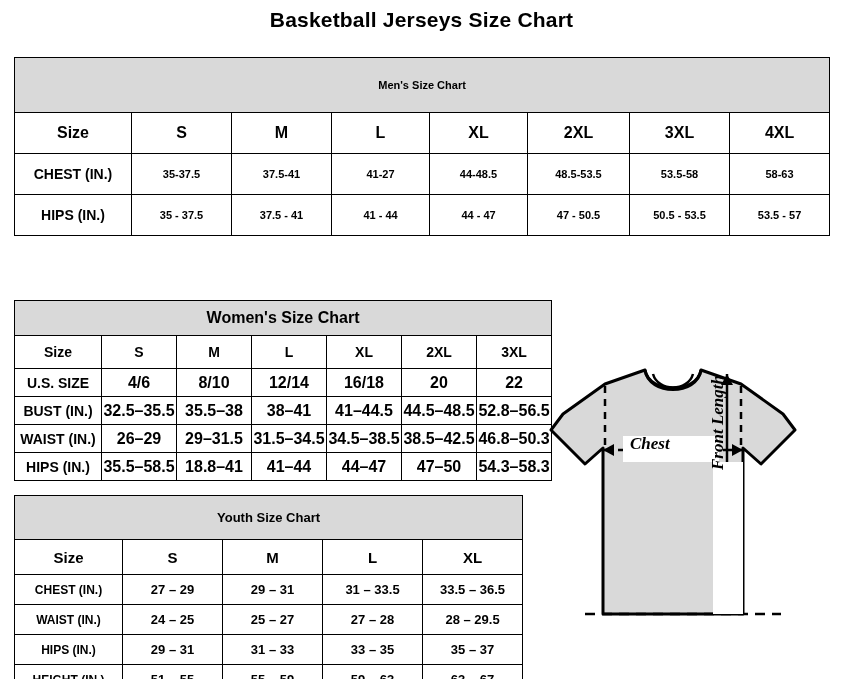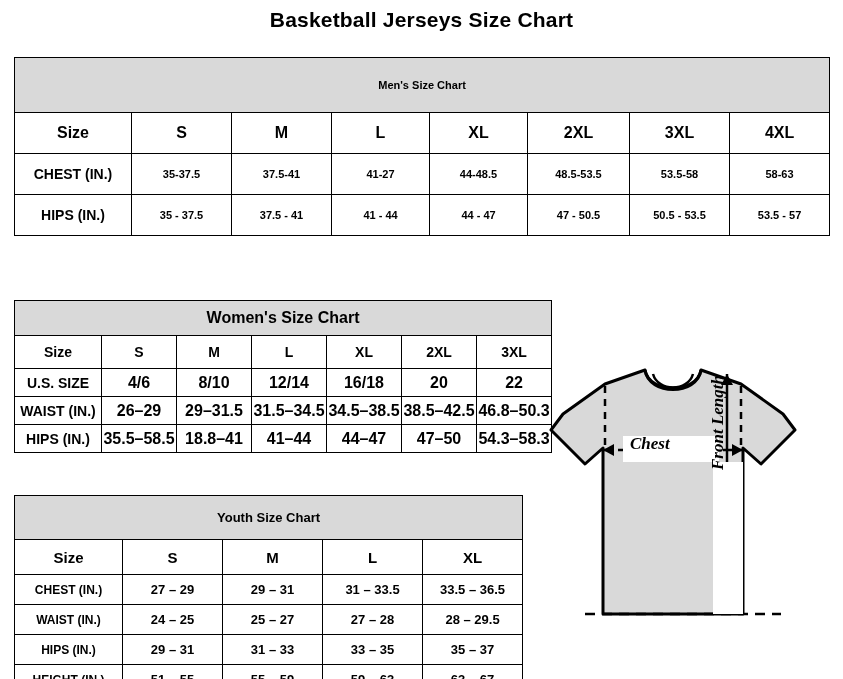--- a/index.html
+++ b/index.html
@@ -178,20 +178,29 @@
     <tr>
       <td class="rowlabel">U.S. SIZE</td>
       <td>4/6</td>
       <td>8/10</td>
       <td>12/14</td>
       <td>16/18</td>
       <td>20</td>
       <td>22</td>
     </tr>
     <tr>
+      <td class="rowlabel">BUST (IN.)</td>
+      <td>32.5–35.5</td>
+      <td>35.5–38</td>
+      <td>38–41</td>
+      <td>41–44.5</td>
+      <td>44.5–48.5</td>
+      <td>52.8–56.5</td>
+    </tr>
+    <tr>
       <td class="rowlabel">WAIST (IN.)</td>
       <td>26–29</td>
       <td>29–31.5</td>
       <td>31.5–34.5</td>
       <td>34.5–38.5</td>
       <td>38.5–42.5</td>
       <td>46.8–50.3</td>
     </tr>
     <tr>
       <td class="rowlabel">HIPS (IN.)</td>

